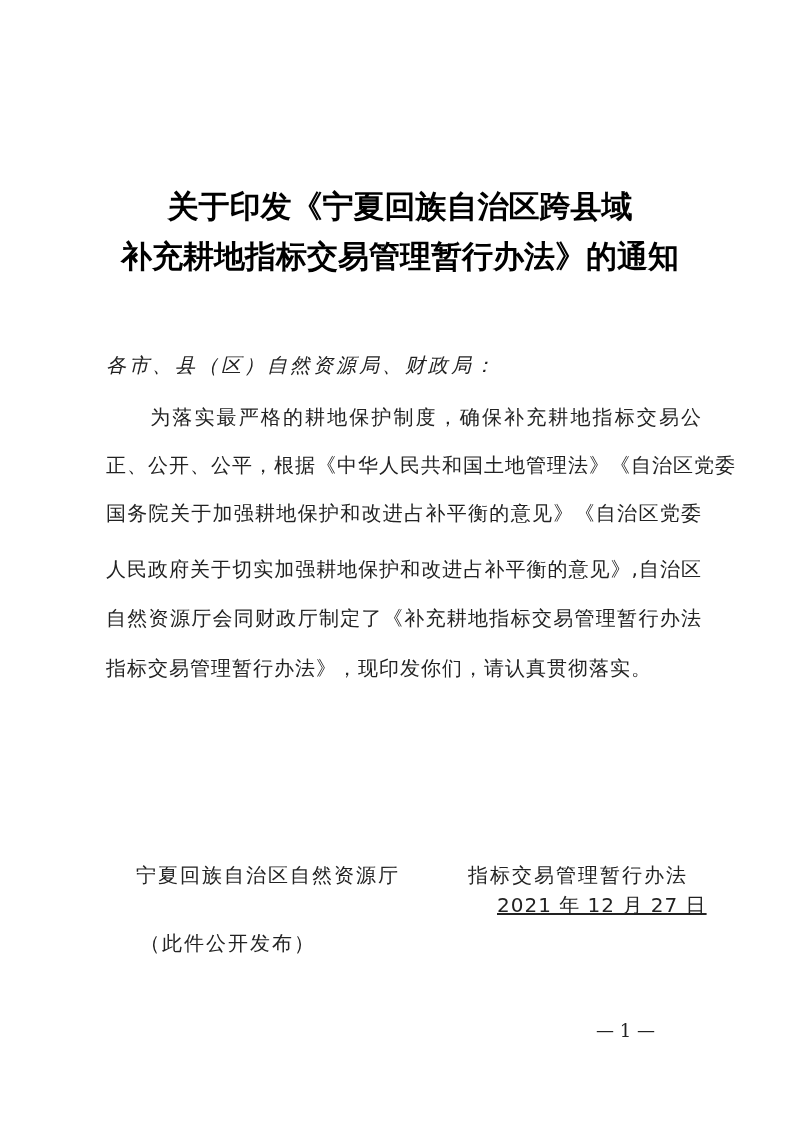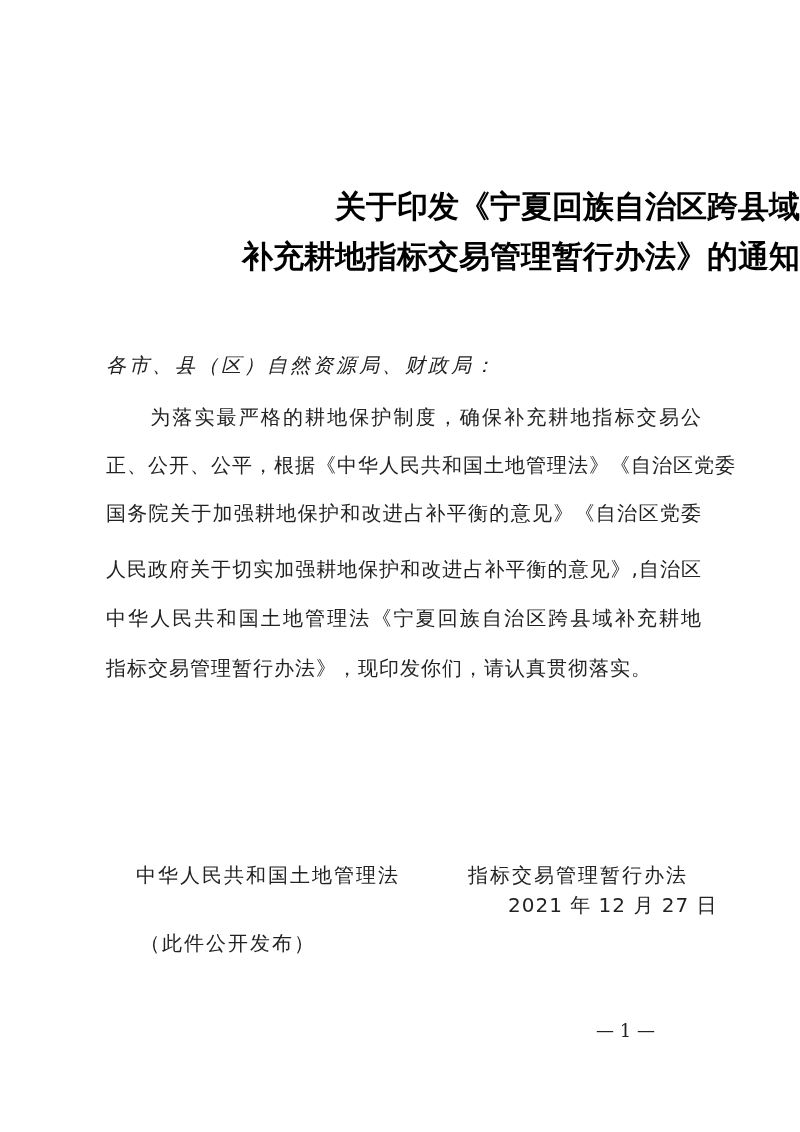--- a/index.html
+++ b/index.html
@@ -2,60 +2,60 @@
 <html><head>
 <meta charset="utf-8">
 <style>
   html, body { margin: 0; padding: 0; background: #ffffff; }
   body {
     width: 800px; height: 1132px; position: relative; overflow: hidden;
     color: #111111;
     font-family: "DejaVu Serif", "Liberation Serif", serif;
   }
   .title {
-    position: absolute; left: 0; width: 800px; text-align: right;
+    position: absolute; left: 0; width: 800px; text-align: center;
     font-family: "DejaVu Serif", "Liberation Serif", serif;
     font-weight: bold; font-size: 31px; letter-spacing: 0px;
     color: #000;
   }
   .t1 { top: 186px; }
   .t2 { top: 236px; }
   .line {
     position: absolute; font-size: 20px; white-space: nowrap;
     font-family: "DejaVu Sans", "Liberation Sans", sans-serif;
     color: #222;
   }
   .body-line { left: 106px; width: 596px; text-align: justify; text-align-last: justify; letter-spacing: 1px; }
   .last { text-align-last: left; }
   .salutation { left: 106px; top: 352px; letter-spacing: 3px; font-style: italic; }
   .sig-left { left: 136px; top: 862px; letter-spacing: 2px; }
   .sig-right { left: 468px; top: 862px; letter-spacing: 2px; }
-  .date { left: 508px; top: 892px; letter-spacing: 1px; }
+  .date { left: 497px; top: 892px; letter-spacing: 1px; text-decoration: underline; }
   .public { left: 140px; top: 930px; letter-spacing: 2px; }
   .page-num {
     position: absolute; left: 596px; top: 1020px; font-size: 18px;
     font-family: "DejaVu Serif", "Liberation Serif", serif; color: #222;
   }
 </style>
 </head>
 <body>
 
 <div>
   <div class="title t1">关于印发《宁夏回族自治区跨县域</div>
   <div class="title t2">补充耕地指标交易管理暂行办法》的通知</div>
 
   <div class="line salutation">各市、县（区）自然资源局、财政局：</div>
 
   <div class="line body-line" style="top:404px">　　为落实最严格的耕地保护制度，确保补充耕地指标交易公</div>
   <div class="line body-line" style="top:452px">正、公开、公平，根据《中华人民共和国土地管理法》《自治区党委</div>
   <div class="line body-line" style="top:500px">国务院关于加强耕地保护和改进占补平衡的意见》《自治区党委</div>
   <div class="line body-line" style="top:556px">人民政府关于切实加强耕地保护和改进占补平衡的意见》,自治区</div>
-  <div class="line body-line" style="top:605px">中华人民共和国土地管理法《宁夏回族自治区跨县域补充耕地</div>
+  <div class="line body-line" style="top:605px">自然资源厅会同财政厅制定了《补充耕地指标交易管理暂行办法</div>
   <div class="line body-line last" style="top:655px">指标交易管理暂行办法》，现印发你们，请认真贯彻落实。</div>
 
-  <div class="line sig-left">中华人民共和国土地管理法</div>
+  <div class="line sig-left">宁夏回族自治区自然资源厅</div>
   <div class="line sig-right">指标交易管理暂行办法</div>
   <div class="line date">2021 年 12 月 27 日</div>
 
   <div class="line public">（此件公开发布）</div>
 
   <div class="page-num">— 1 —</div>
 </div>
 
 </body></html>

